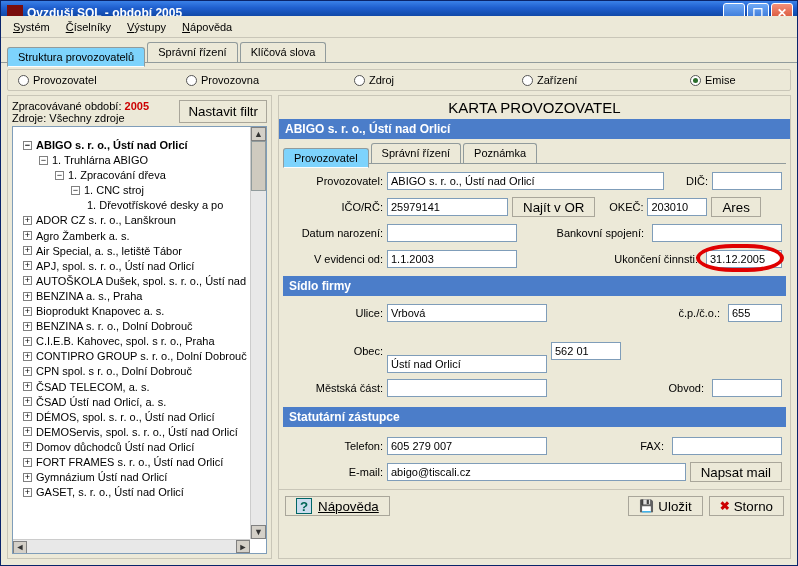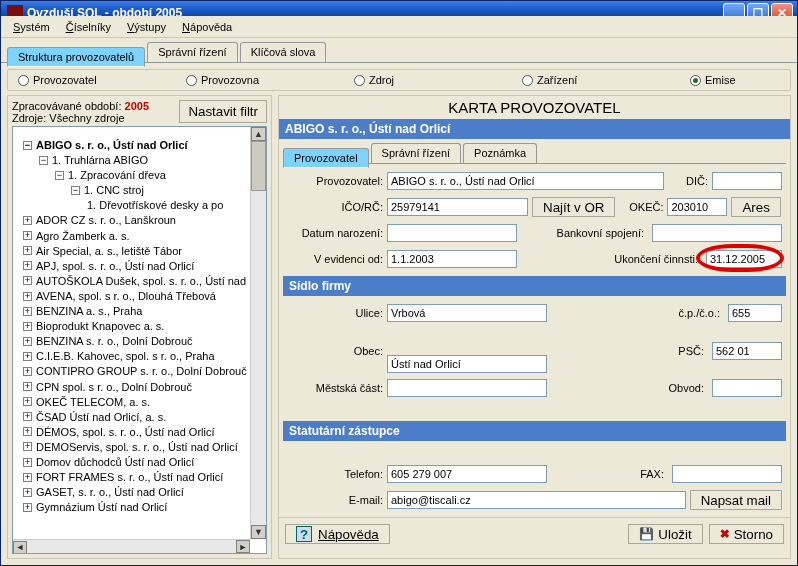--- a/index.html
+++ b/index.html
@@ -282,35 +282,34 @@
           <div class="tree-node indent-1"><span class="tree-toggle">−</span><span class="tree-label">1. Truhlárna ABIGO</span></div>
           <div class="tree-node indent-2"><span class="tree-toggle">−</span><span class="tree-label">1. Zpracování dřeva</span></div>
           <div class="tree-node indent-3"><span class="tree-toggle">−</span><span class="tree-label">1. CNC stroj</span></div>
           <div class="tree-node indent-4"><span class="tree-label">1. Dřevotřískové desky a po</span></div>
           <div id="tree-items">
               <div class="tree-node"><span class="tree-toggle">+</span><span class="tree-label">ADOR CZ s. r. o., Lanškroun</span></div>
               <div class="tree-node"><span class="tree-toggle">+</span><span class="tree-label">Agro Žamberk a. s.</span></div>
               <div class="tree-node"><span class="tree-toggle">+</span><span class="tree-label">Air Special, a. s., letiště Tábor</span></div>
               <div class="tree-node"><span class="tree-toggle">+</span><span class="tree-label">APJ, spol. s. r. o., Ústí nad Orlicí</span></div>
               <div class="tree-node"><span class="tree-toggle">+</span><span class="tree-label">AUTOŠKOLA Dušek, spol. s. r. o., Ústí nad</span></div>
-              <div class="tree-node"><span class="tree-toggle">+</span><span class="tree-label">AVENA, spol. s r. o., Dlouhá Třebová</span></div>
               <div class="tree-node"><span class="tree-toggle">+</span><span class="tree-label">BENZINA a. s., Praha</span></div>
               <div class="tree-node"><span class="tree-toggle">+</span><span class="tree-label">Bioprodukt Knapovec a. s.</span></div>
               <div class="tree-node"><span class="tree-toggle">+</span><span class="tree-label">BENZINA s. r. o., Dolní Dobrouč</span></div>
               <div class="tree-node"><span class="tree-toggle">+</span><span class="tree-label">C.I.E.B. Kahovec, spol. s r. o., Praha</span></div>
               <div class="tree-node"><span class="tree-toggle">+</span><span class="tree-label">CONTIPRO GROUP s. r. o., Dolní Dobrouč</span></div>
               <div class="tree-node"><span class="tree-toggle">+</span><span class="tree-label">CPN spol. s r. o., Dolní Dobrouč</span></div>
-              <div class="tree-node"><span class="tree-toggle">+</span><span class="tree-label">OKEČ TELECOM, a. s.</span></div>
+              <div class="tree-node"><span class="tree-toggle">+</span><span class="tree-label">ČSAD TELECOM, a. s.</span></div>
               <div class="tree-node"><span class="tree-toggle">+</span><span class="tree-label">ČSAD Ústí nad Orlicí, a. s.</span></div>
               <div class="tree-node"><span class="tree-toggle">+</span><span class="tree-label">DÉMOS, spol. s. r. o., Ústí nad Orlicí</span></div>
               <div class="tree-node"><span class="tree-toggle">+</span><span class="tree-label">DEMOServis, spol. s. r. o., Ústí nad Orlicí</span></div>
               <div class="tree-node"><span class="tree-toggle">+</span><span class="tree-label">Domov důchodců Ústí nad Orlicí</span></div>
               <div class="tree-node"><span class="tree-toggle">+</span><span class="tree-label">FORT FRAMES s. r. o., Ústí nad Orlicí</span></div>
+              <div class="tree-node"><span class="tree-toggle">+</span><span class="tree-label">Gymnázium Ústí nad Orlicí</span></div>
               <div class="tree-node"><span class="tree-toggle">+</span><span class="tree-label">GASET, s. r. o., Ústí nad Orlicí</span></div>
-              <div class="tree-node"><span class="tree-toggle">+</span><span class="tree-label">Gymnázium Ústí nad Orlicí</span></div>
             </div>
           <div class="scrollbar-v">
             <div class="sb-btn">▲</div>
             <div class="sb-thumb-v"></div>
             <div class="sb-btn" style="position:absolute;bottom:0;">▼</div>
           </div>
           <div class="scrollbar-h">
             <div class="sb-btn">◄</div>
             <div class="sb-btn" style="float:right">►</div>
           </div>
@@ -328,21 +327,21 @@
 
         <div class="form-area">
           <div class="form-row">
             <div class="form-label">Provozovatel:</div>
             <input class="text-input" style="flex: 1 1 0%;" value="ABIGO s. r. o., Ústí nad Orlicí">
             <div style="width:40px; text-align:right">DIČ:</div>
             <input class="text-input" style="width: 70px;" value="">
           </div>
           <div class="form-row">
             <div class="form-label">IČO/RČ:</div>
-            <input class="text-input" style="width: 141px;" value="25979141">
+            <input class="text-input" style="width: 121px;" value="25979141">
             <button class="btn">Najít v OR</button>
             <div style="width:44px; text-align:right">OKEČ:</div>
             <input class="text-input" style="width: 60px;" value="203010">
             <button class="btn">Ares</button>
           </div>
           <div class="form-row">
             <div class="form-label">Datum narození:</div>
             <input class="text-input" style="width: 130px;" value="">
             <div style="flex:1; text-align:right; padding-right:4px;">Bankovní spojení:</div>
             <input class="text-input" style="width: 130px;" value="">
@@ -359,32 +358,31 @@
         <div class="form-area">
           <div class="form-row">
             <div class="form-label">Ulice:</div>
             <input class="text-input" style="width: 160px;" value="Vrbová">
             <div style="flex:1; text-align:right; padding-right:4px;">č.p./č.o.:</div>
             <input class="text-input" style="width: 54px;" value="655">
           </div>
           <div class="form-row">
             <div class="form-label">Obec:</div>
             <input class="text-input" style="width: 160px; margin-top: 27px;" value="Ústí nad Orlicí">
-            <div style="flex:1; text-align:right; padding-right:4px;">PSČ:</div>
             <input class="text-input" style="width: 70px;" value="562 01">
           </div>
           <div class="form-row">
             <div class="form-label">Městská část:</div>
             <input class="text-input" style="width: 160px;" value="">
             <div style="flex:1; text-align:right; padding-right:4px;">Obvod:</div>
             <input class="text-input" style="width: 70px;" value="">
           </div>
         </div>
 
-        <div class="blue-bar" style="margin:16px 4px;">Statutární zástupce</div>
+        <div class="blue-bar" style="margin:2px 4px;">Statutární zástupce</div>
         <div class="form-area">
           <div class="form-row">
             <div class="form-label">Telefon:</div>
             <input class="text-input" style="width: 160px;" value="605 279 007">
             <div style="flex:1; text-align:right; padding-right:4px;">FAX:</div>
             <input class="text-input" style="width: 110px;" value="">
           </div>
           <div class="form-row">
             <div class="form-label">E-mail:</div>
             <input class="text-input" style="flex: 1 1 0%;" value="abigo@tiscali.cz">

